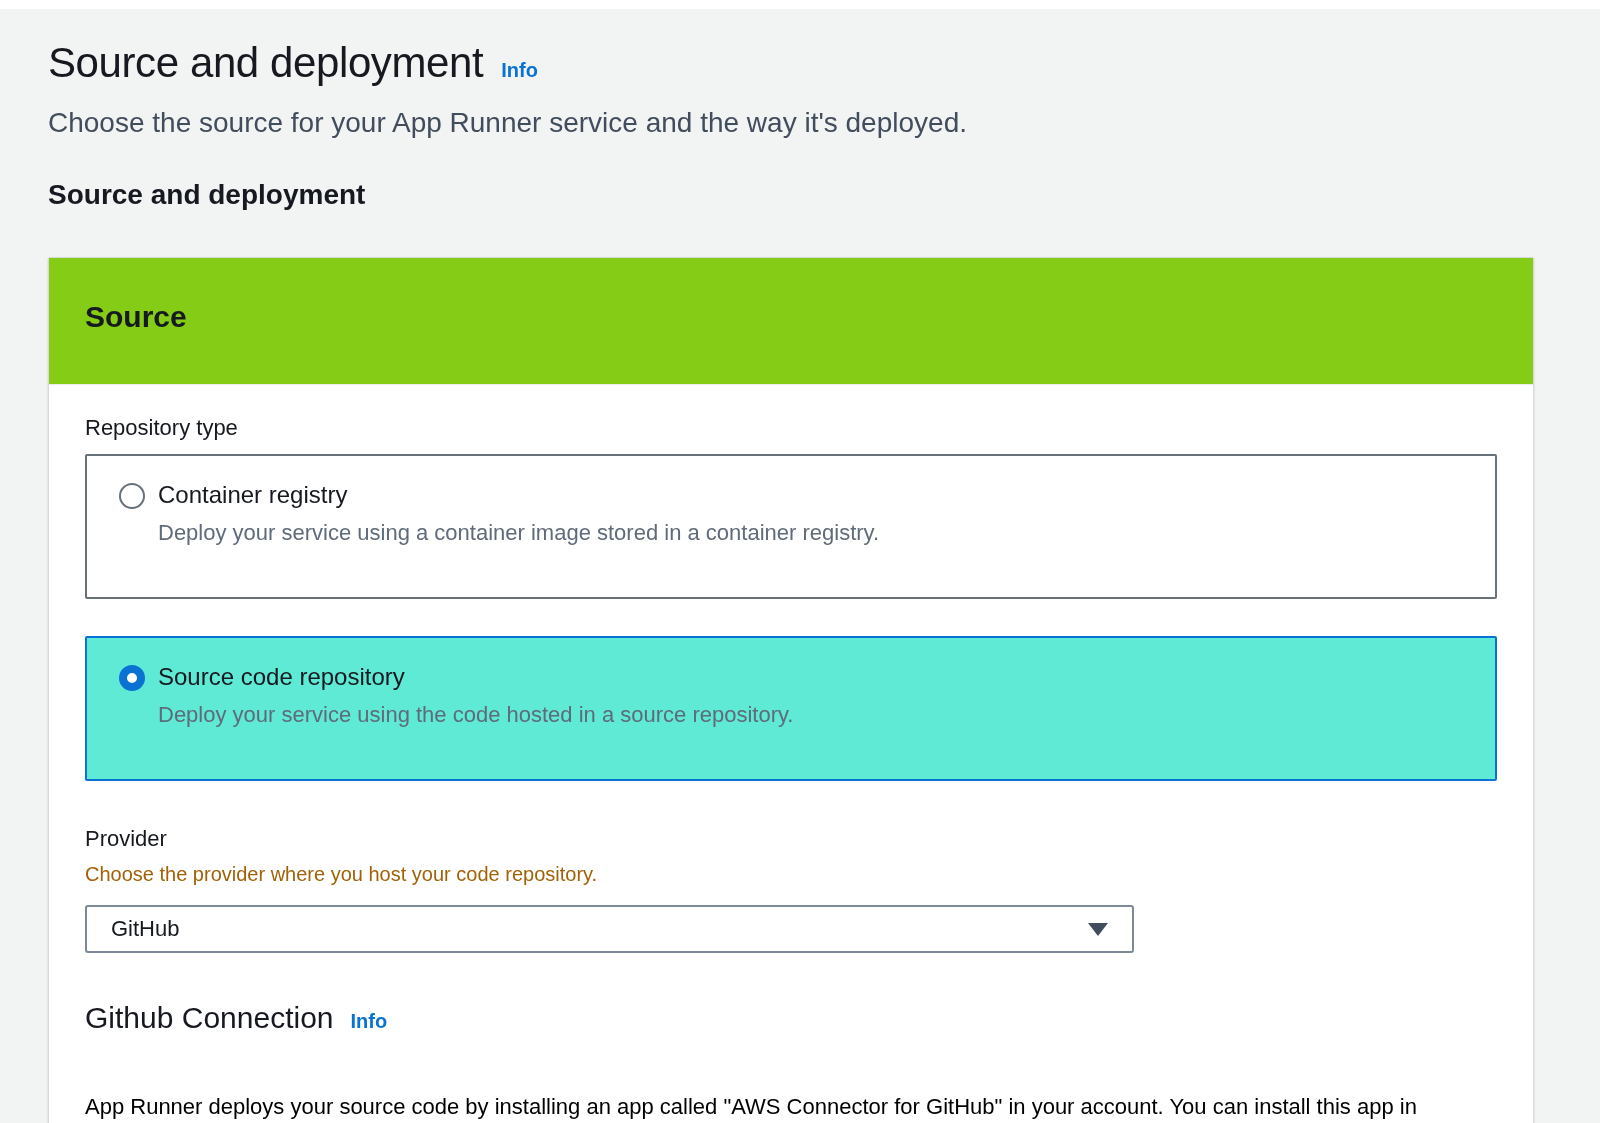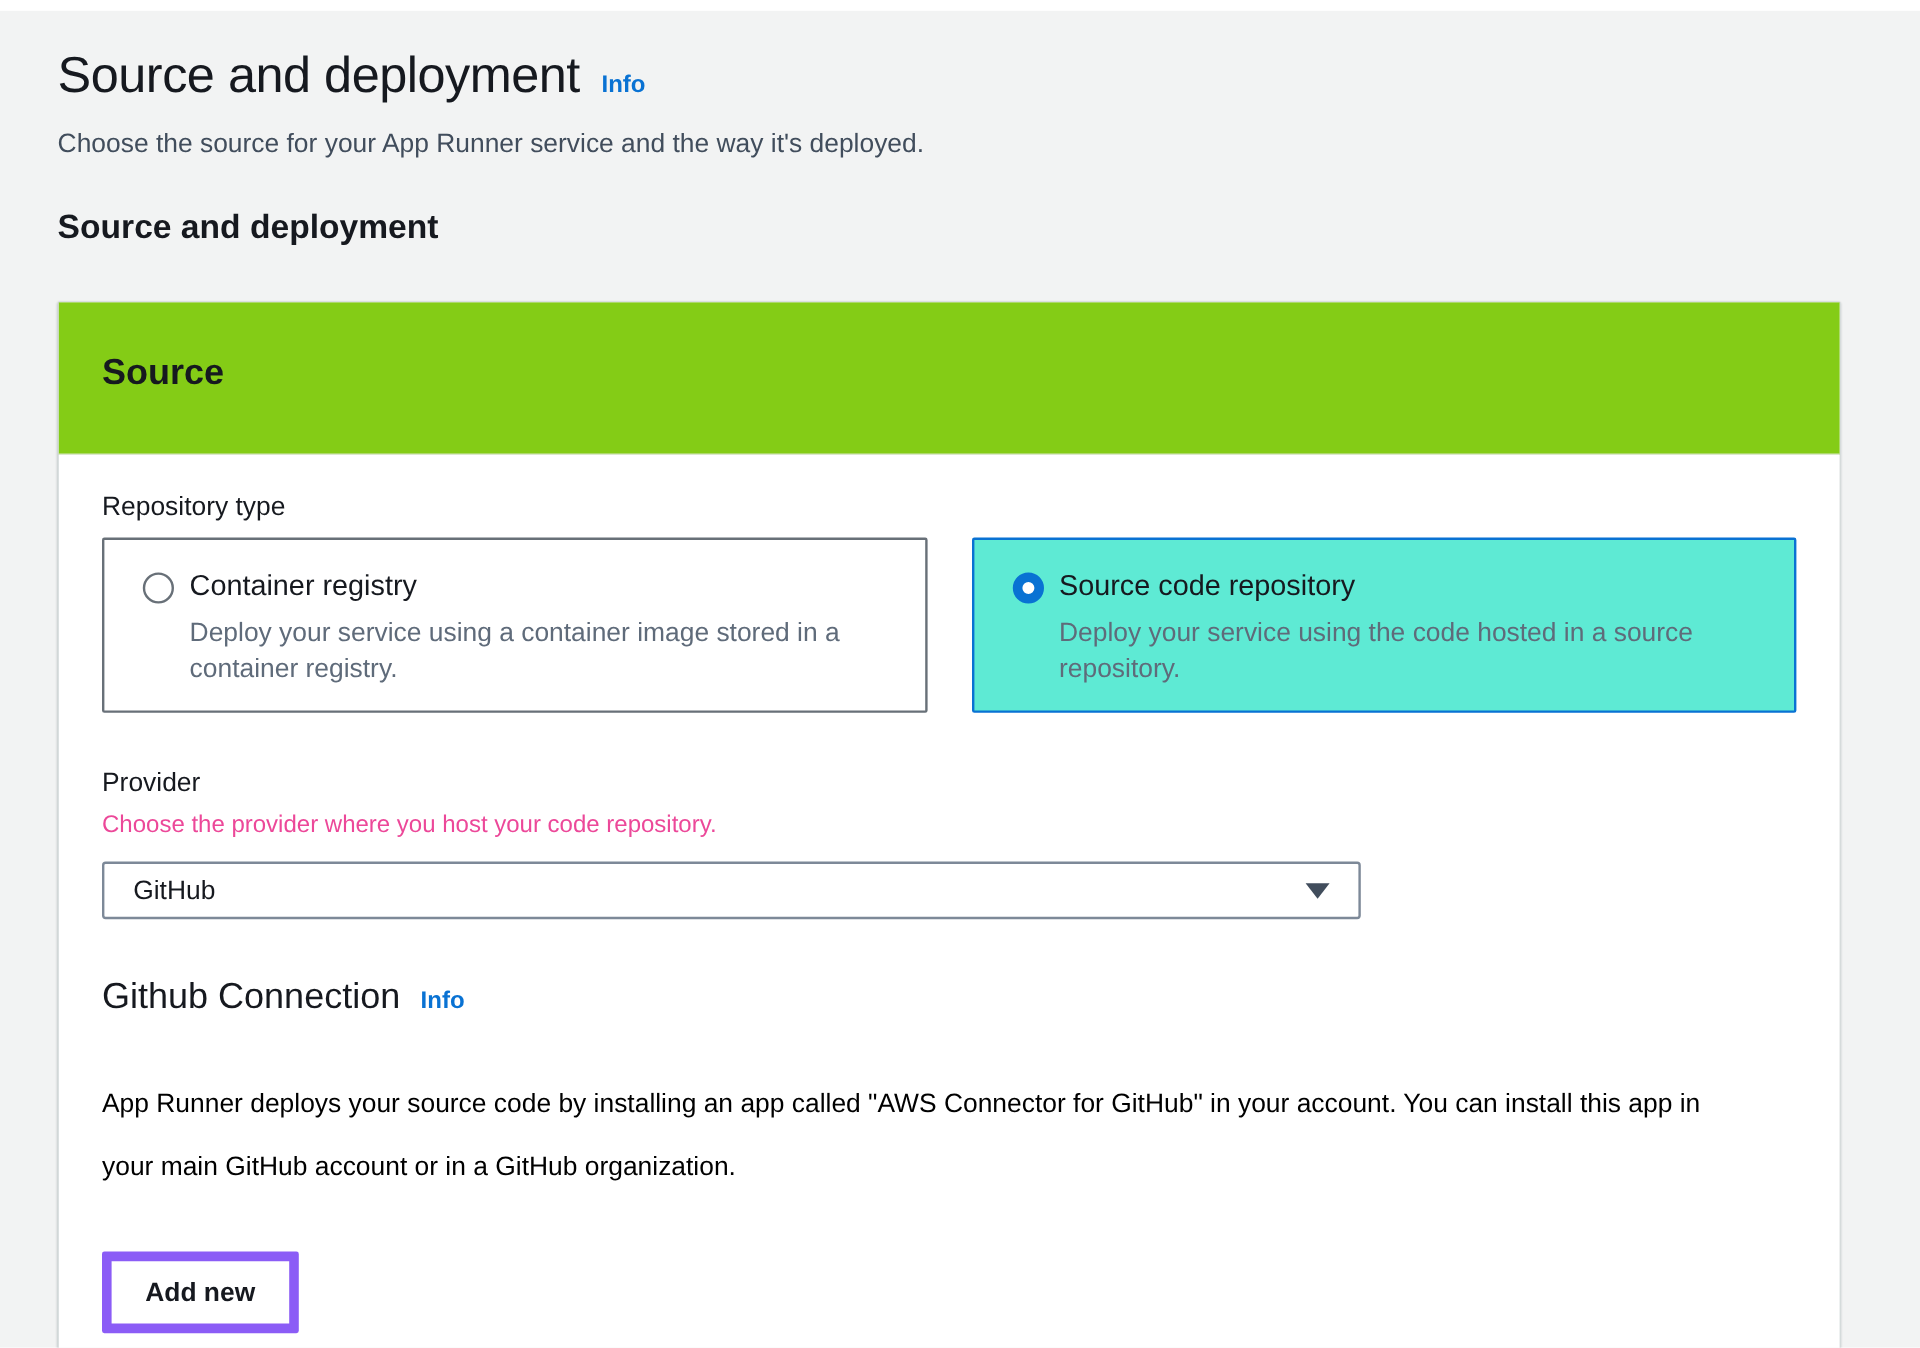--- a/index.html
+++ b/index.html
@@ -8,42 +8,42 @@
     background:#f2f3f3;
     font-family:"Liberation Sans", sans-serif;
     color:#16191f;
   }
   .top-strip { height:9px; background:#ffffff; }
   .page { padding:0 66px 0 48px; }
 
   .title-row { margin-top:30px; display:flex; align-items:baseline; gap:18px; }
   .page-title { font-size:42px; font-weight:400; letter-spacing:-0.4px; color:#16191f; }
   .info-link { color:#0972d3; font-weight:700; font-size:20px; text-decoration:none; cursor:pointer; }
-  .page-subtitle { margin-top:20px; font-size:22px; color:#414d5c; }
+  .page-subtitle { margin-top:20px; font-size:28px; color:#414d5c; }
 
   .section-heading { margin-top:40px; font-size:28px; font-weight:700; color:#16191f; }
 
   .panel {
     margin-top:46px;
     background:#ffffff;
     border:1px solid #d5dbdb;
     border-radius:2px;
     box-shadow:0 1px 2px rgba(0,28,36,0.2);
   }
   .panel-header {
     background:#84cc16;
     border-bottom:1px solid #eaeded;
     padding:42px 36px 50px 36px;
   }
   .panel-title { font-size:30px; font-weight:700; color:#16191f; }
   .panel-body { padding:30px 36px 40px 36px; }
 
   .field-label { font-size:22px; color:#16191f; }
 
-  .tiles { display:flex; gap:37px; margin-top:13px; }
+  .tiles { display:flex; gap:37px; margin-top:13px;flex-direction:column; }
   .tile {
     flex:1;
     border:2px solid #687078;
     border-radius:2px;
     background:#ffffff;
     padding:25px 28px 20px 32px;
     display:flex;
     align-items:flex-start;
     gap:13px;
     cursor:pointer;
@@ -55,21 +55,21 @@
     border-radius:50%;
     border:2px solid #687078;
     background:#ffffff;
     margin-top:2px;
   }
   .radio.checked { border:8px solid #0972d3; }
   .tile-label { font-size:24px; color:#16191f; }
   .tile-desc { margin-top:9px; font-size:22px; line-height:30px; color:#5f6b7a; }
 
   .provider-label { margin-top:45px; }
-  .provider-desc { margin-top:11px; font-size:20px; color:#ec4899; }
+  .provider-desc { margin-top:11px; font-size:20px; color:#a16207; }
   .select {
     margin-top:19px;
     width:1049px; height:48px;
     background:#ffffff;
     border:2px solid #7d8998;
     border-radius:3px;
     display:flex; align-items:center; justify-content:space-between;
     padding:0 24px;
     cursor:pointer;
     text-align:right;

